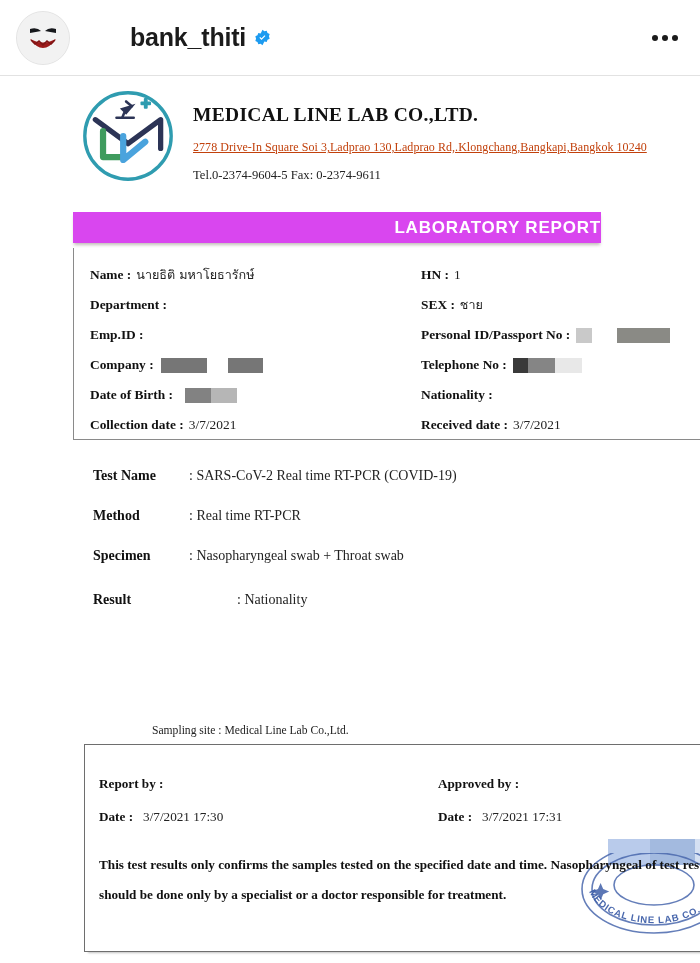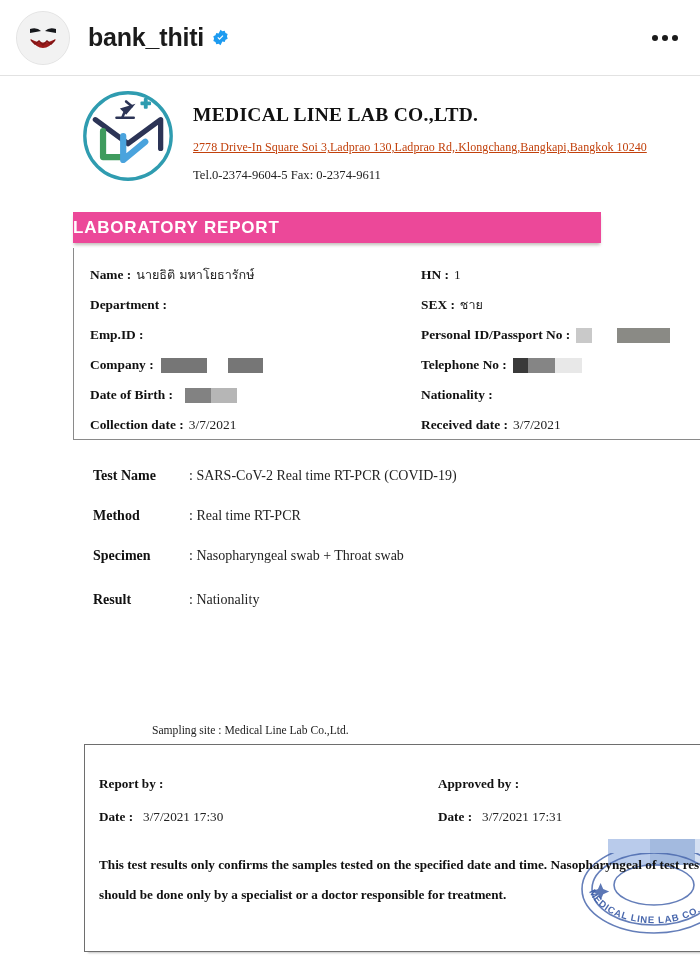--- a/index.html
+++ b/index.html
@@ -21,20 +21,21 @@
     position: absolute;
     left: 0; top: 0;
     width: 700px;
     height: 76px;
     display: flex;
     align-items: center;
     box-sizing: border-box;
     padding: 0 22px 0 16px;
     border-bottom: 1px solid #e2e2e2;
     background: #fff;
+    gap: 42px;
   }
   .avatar {
     width: 52px;
     height: 52px;
     border-radius: 50%;
     background: #f1f1f1;
     border: 1px solid #e4e4e4;
     position: relative;
     overflow: hidden;
     flex: 0 0 auto;
@@ -118,24 +119,24 @@
     color: #222;
     margin: 13px 0 0 0;
   }
 
   
   .banner {
     position: absolute;
     left: 27px; top: 136px;
     width: 528px;
     height: 31px;
-    background: #ec4899;
-    display: flex;
-    align-items: center;
-    justify-content: flex-start;
+    background: #d946ef;
+    display: flex;
+    align-items: center;
+    justify-content: flex-end;
     box-shadow: 0 3px 3px -1px rgba(120,110,100,0.45);
   }
   .banner-text {
     font-family: "Liberation Sans", "DejaVu Sans", sans-serif;
     font-size: 17px;
     font-weight: bold;
     color: #ffffff;
     letter-spacing: 0.8px;
   }
 
@@ -187,21 +188,21 @@
   .tests {
     position: absolute;
     left: 47px; top: 392px;
     width: 600px;
   }
   .test-row {
     display: flex;
     align-items: baseline;
     margin-bottom: 24px;
   }
-  .test-row.result { margin-top: 28px; }
+  .test-row.result { margin-top: 28px; gap: 48px; }
   .test-label {
     font-weight: bold;
     font-size: 14px;
     width: 96px;
     flex: 0 0 auto;
     color: #111;
   }
   .test-value {
     font-size: 14px;
     color: #222;

